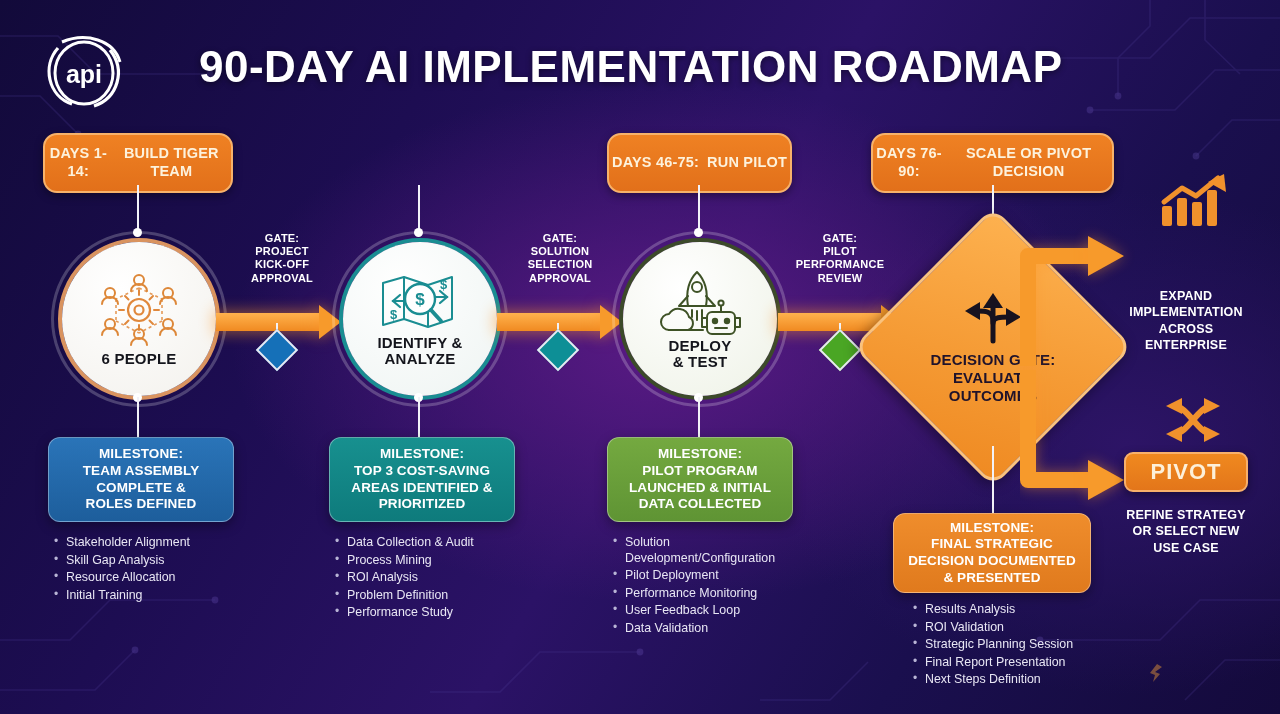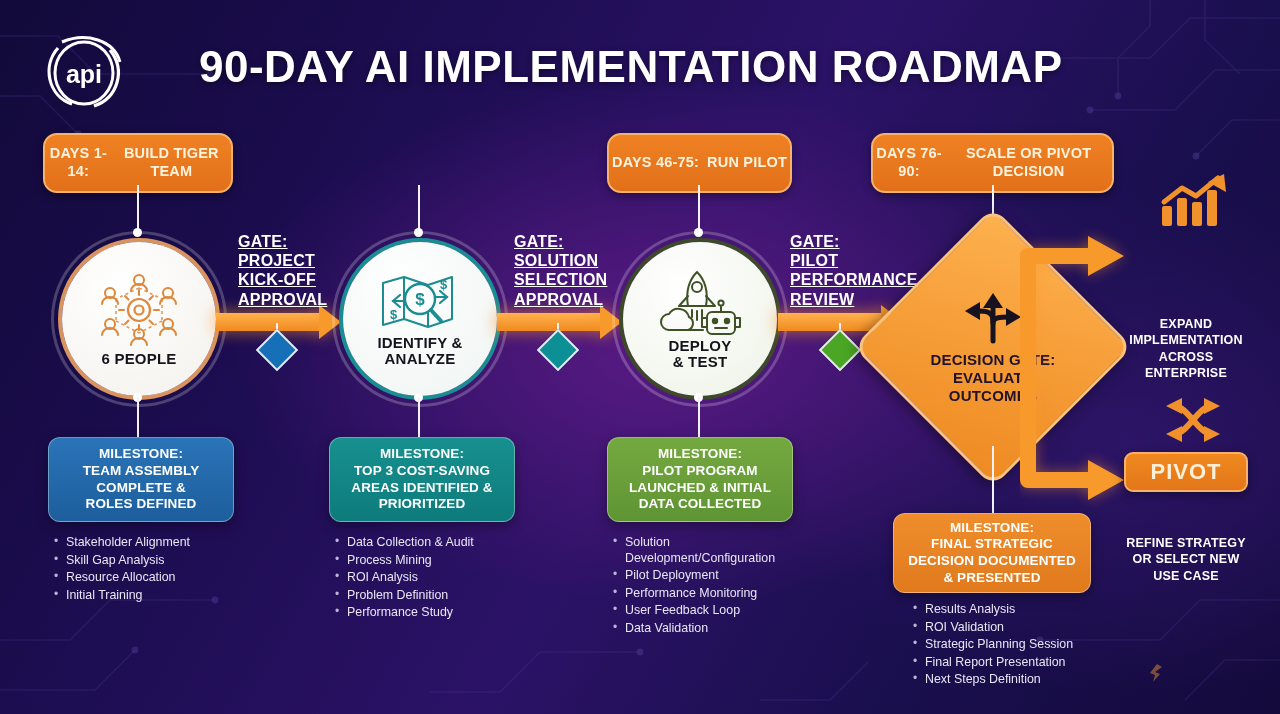--- a/index.html
+++ b/index.html
@@ -60,22 +60,22 @@
   .flow { position:absolute; height:18px; }
   .flow .shaft { position:absolute; left:0; top:0; height:18px;
           background:linear-gradient(180deg,#ffb24d,#f08a21);
           box-shadow:0 0 14px 3px rgba(255,150,40,.45); }
   .flow .head { position:absolute; top:-8px; width:0; height:0;
           border-top:17px solid transparent; border-bottom:17px solid transparent;
           border-left:22px solid #f79a2b;
           filter:drop-shadow(0 0 8px rgba(255,150,40,.5)); }
 
   
-  .gate-label { position:absolute; color:#ffffff; font-weight:bold; font-size:16px;
-          line-height:1.2; text-align:left; letter-spacing:.2px;text-decoration:underline; }
+  .gate-label { position:absolute; color:#ffffff; font-weight:bold; font-size:11px;
+          line-height:1.2; text-align:center; letter-spacing:.2px; }
   .gate-stem { position:absolute; width:2px; background:#f2f2f8; }
   .gate-dia { position:absolute; width:30px; height:30px; transform:rotate(45deg);
           border:2px solid #e8e8f2; }
 
   
   .ms { position:absolute; border-radius:12px; border:1px solid rgba(255,255,255,.35);
         display:flex; flex-direction:column; align-items:center; justify-content:center;
         text-align:center; font-weight:bold; font-size:13.5px; line-height:1.24;
         color:#ffffff; padding:7px 0; box-shadow:0 4px 12px rgba(0,0,0,.35);
         letter-spacing:.1px; }
@@ -95,21 +95,21 @@
   #dgate .dtext { font-weight:bold; font-size:15px; color:#20132b; text-align:center;
         line-height:1.2; letter-spacing:.2px; }
 
   
   .pill { position:absolute; height:40px; border-radius:9px;
         background:linear-gradient(180deg,#f0891f 0%, #e3761a 100%);
         border:2px solid #f8b06a; display:flex; align-items:center; justify-content:center;
         color:#fdf0d9; font-weight:bold; font-size:22px; letter-spacing:1px;
         box-shadow:0 3px 10px rgba(0,0,0,.4); }
   .outcome-desc { position:absolute; color:#ffffff; font-weight:bold; font-size:12.5px;
-        line-height:1.3; text-align:center; letter-spacing:.2px;margin-top:28px; }
+        line-height:1.3; text-align:center; letter-spacing:.2px; }
 
   #watermark { position:absolute; left:1150px; top:662px; width:90px; height:22px;
         opacity:.55; display:flex; align-items:center; gap:5px; }
   #watermark .wmtext { color:#5a4a86; font-size:11px; font-weight:bold; }
 </style>
 </head>
 <body>
 
 <div id="stage">
 

